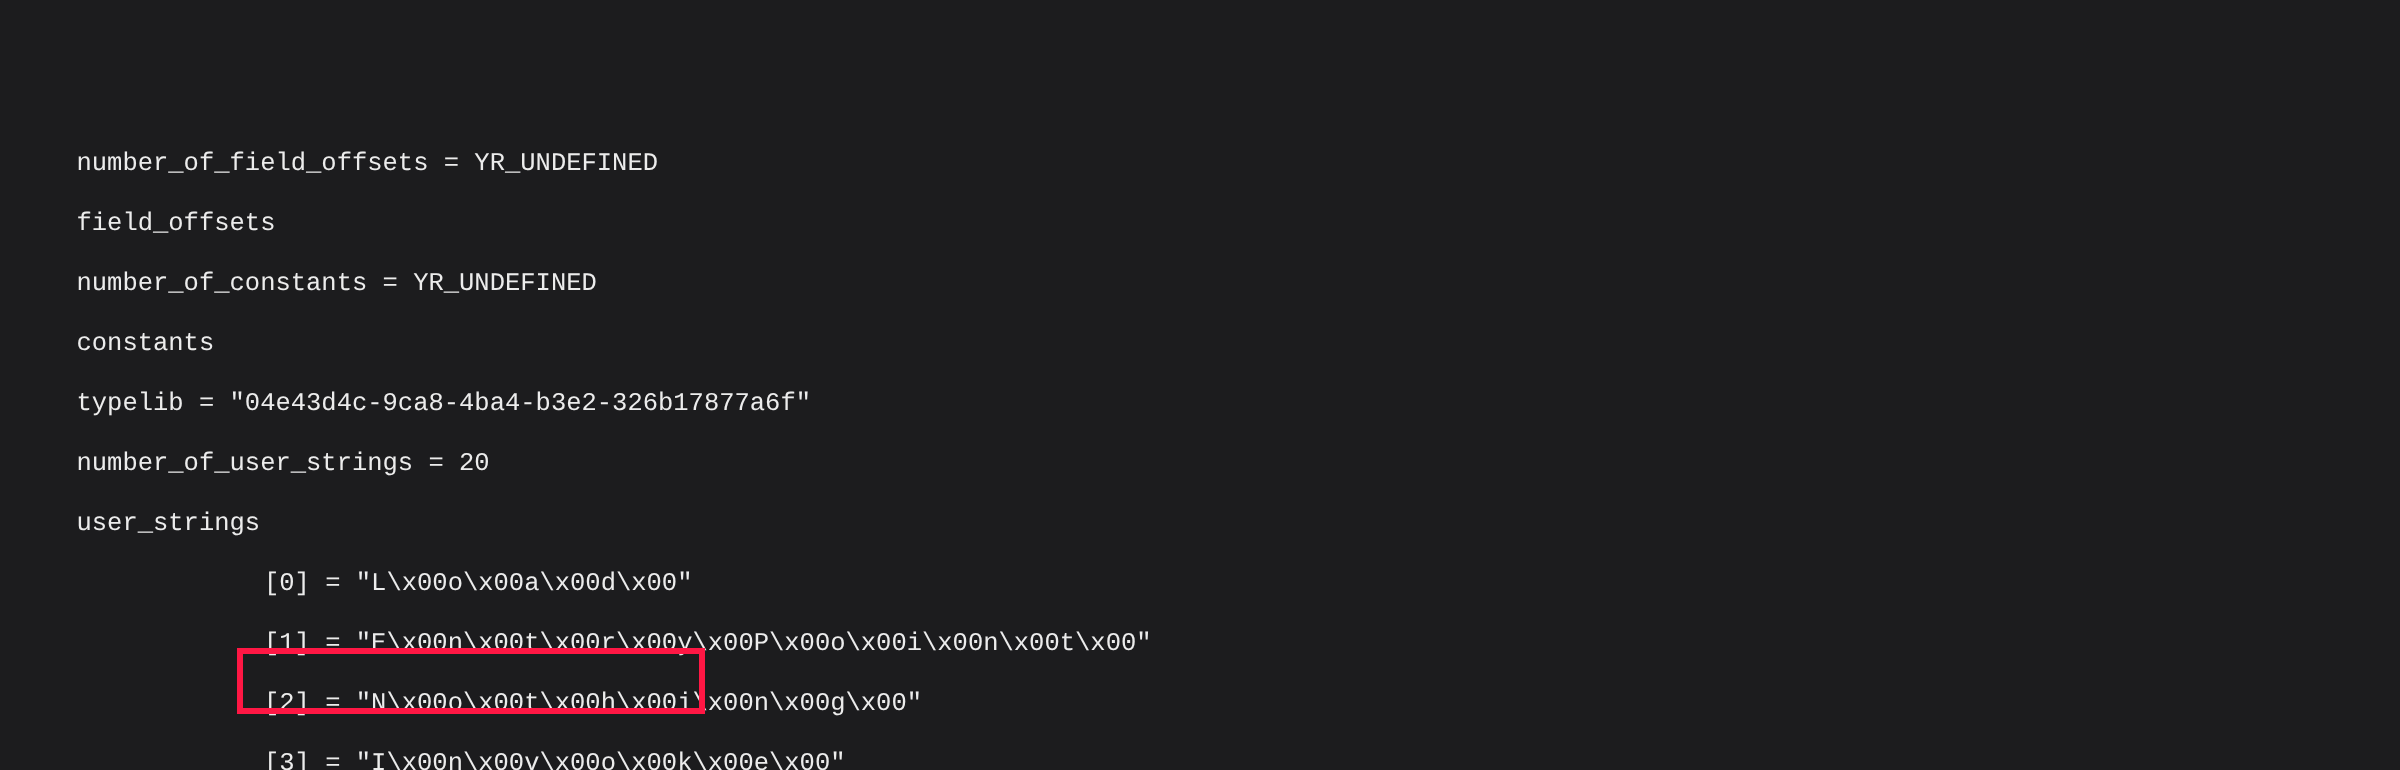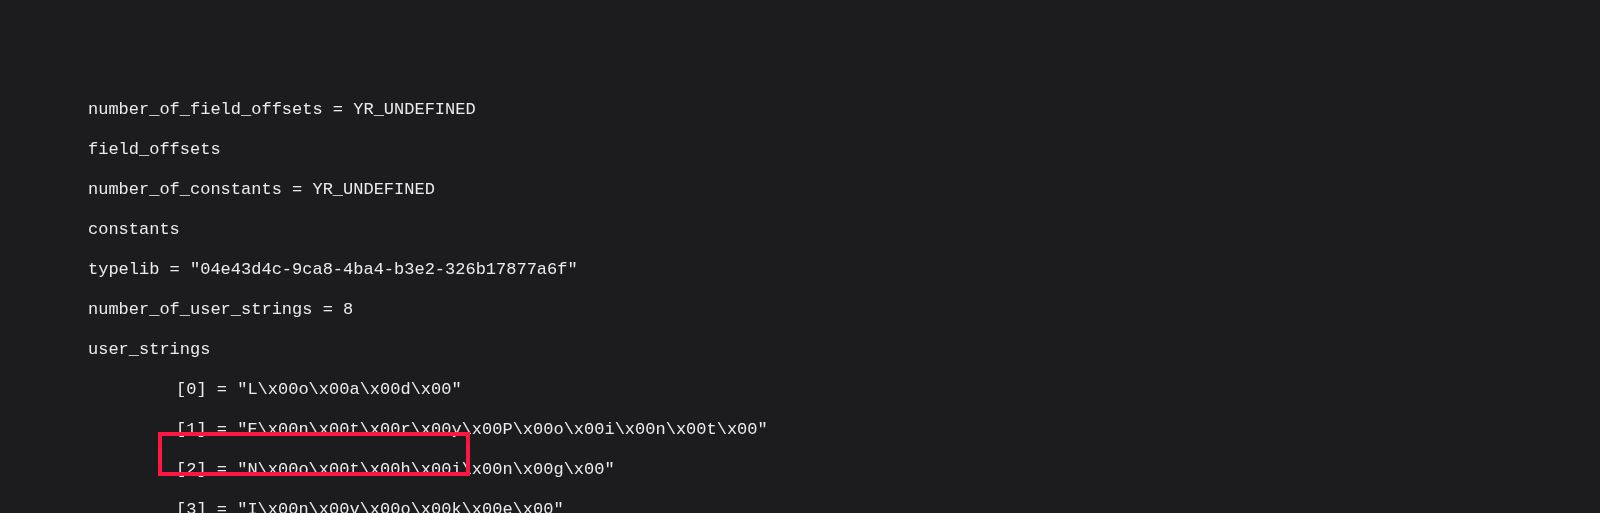--- a/index.html
+++ b/index.html
@@ -9,40 +9,40 @@
     height: 513px;
     background: #1c1c1e;
     color: #ececec;
     font-family: "SF Mono", Menlo, Consolas, "Liberation Mono", monospace;
     font-size: 17px;
     line-height: 20px;
     overflow: hidden;
     white-space: pre-wrap;
     word-break: break-all;
   }
-  .pad1 { padding-left: 88px; }
+  .pad1 { padding-left: 51px; }
   .pad2 { padding-left: 176px; }
   .highlight-box {
     position: absolute;
     border: 4px solid #ff1744;
     pointer-events: none;
     box-sizing: border-box;
   }
 </style>
 </head>
 <body>
 
 
 
 <div class="pad1">number_of_field_offsets = YR_UNDEFINED</div>
 <div class="pad1">field_offsets</div>
 <div class="pad1">number_of_constants = YR_UNDEFINED</div>
 <div class="pad1">constants</div>
 <div class="pad1">typelib = "04e43d4c-9ca8-4ba4-b3e2-326b17877a6f"</div>
-<div class="pad1">number_of_user_strings = 8</div>
+<div class="pad1">number_of_user_strings = 20</div>
 <div class="pad1">user_strings</div>
 <div class="pad2">[0] = "L\x00o\x00a\x00d\x00"</div>
 <div class="pad2">[1] = "E\x00n\x00t\x00r\x00y\x00P\x00o\x00i\x00n\x00t\x00"</div>
 <div class="pad2">[2] = "N\x00o\x00t\x00h\x00i\x00n\x00g\x00"</div>
 <div class="pad2">[3] = "I\x00n\x00v\x00o\x00k\x00e\x00"</div>
 
 
 
 
 

